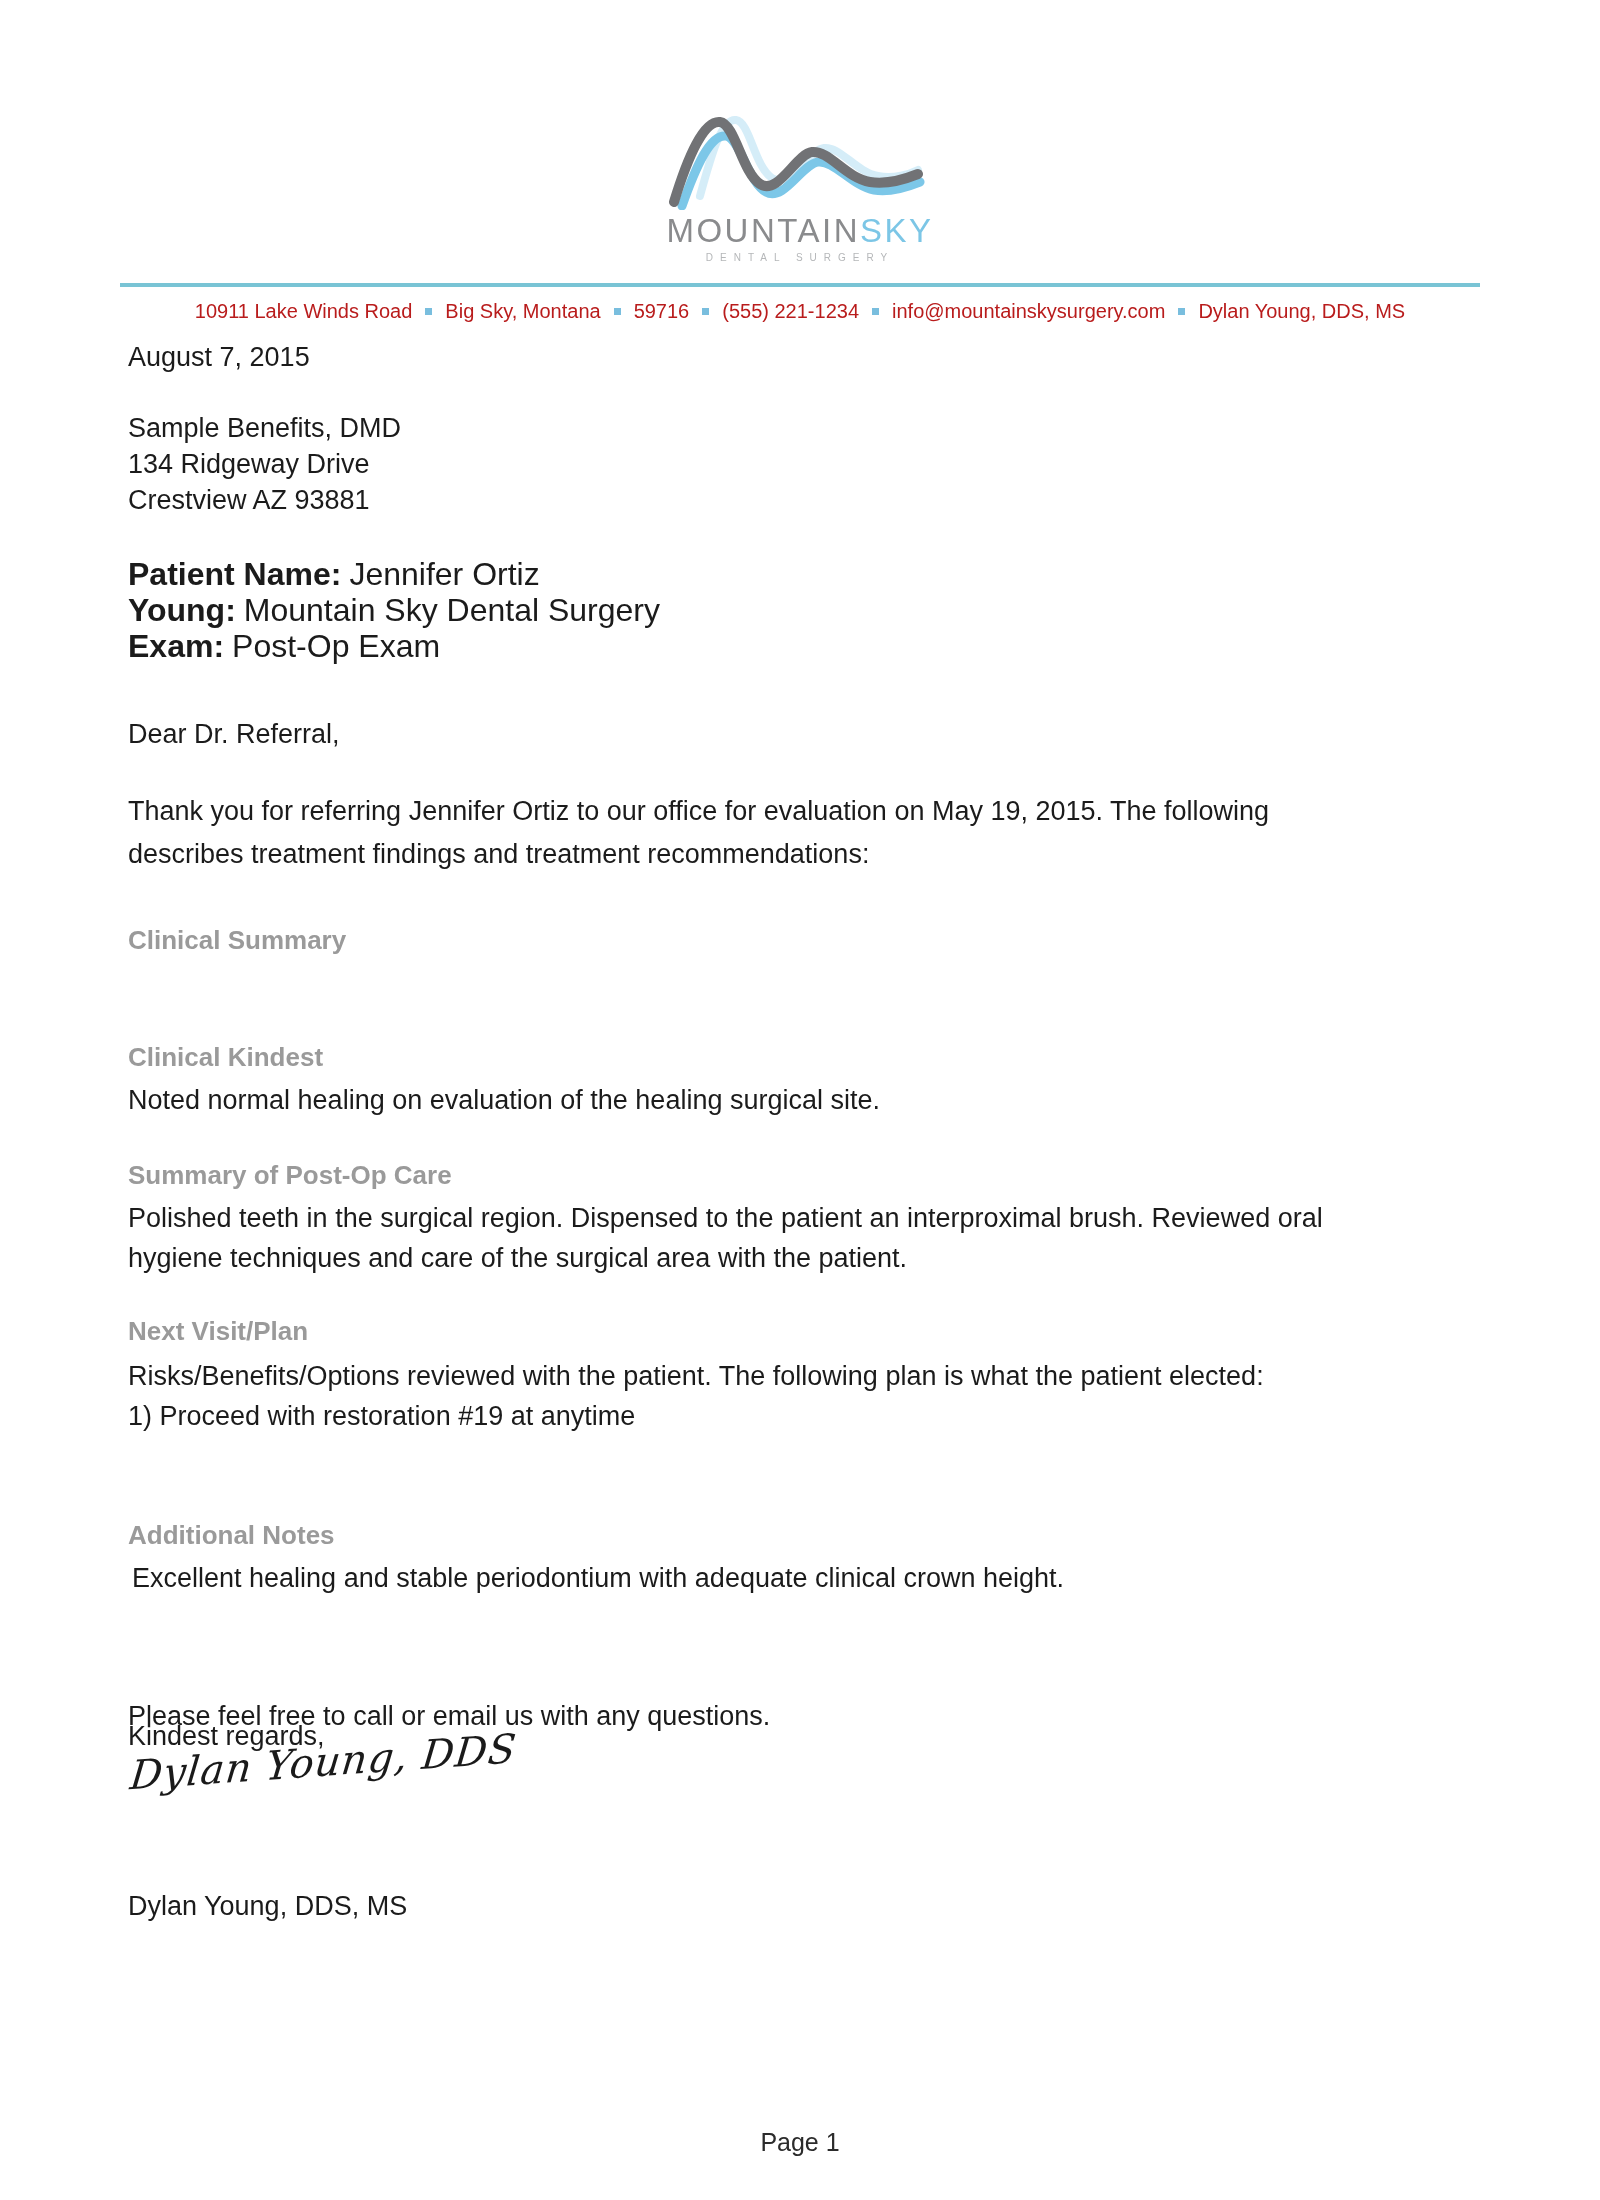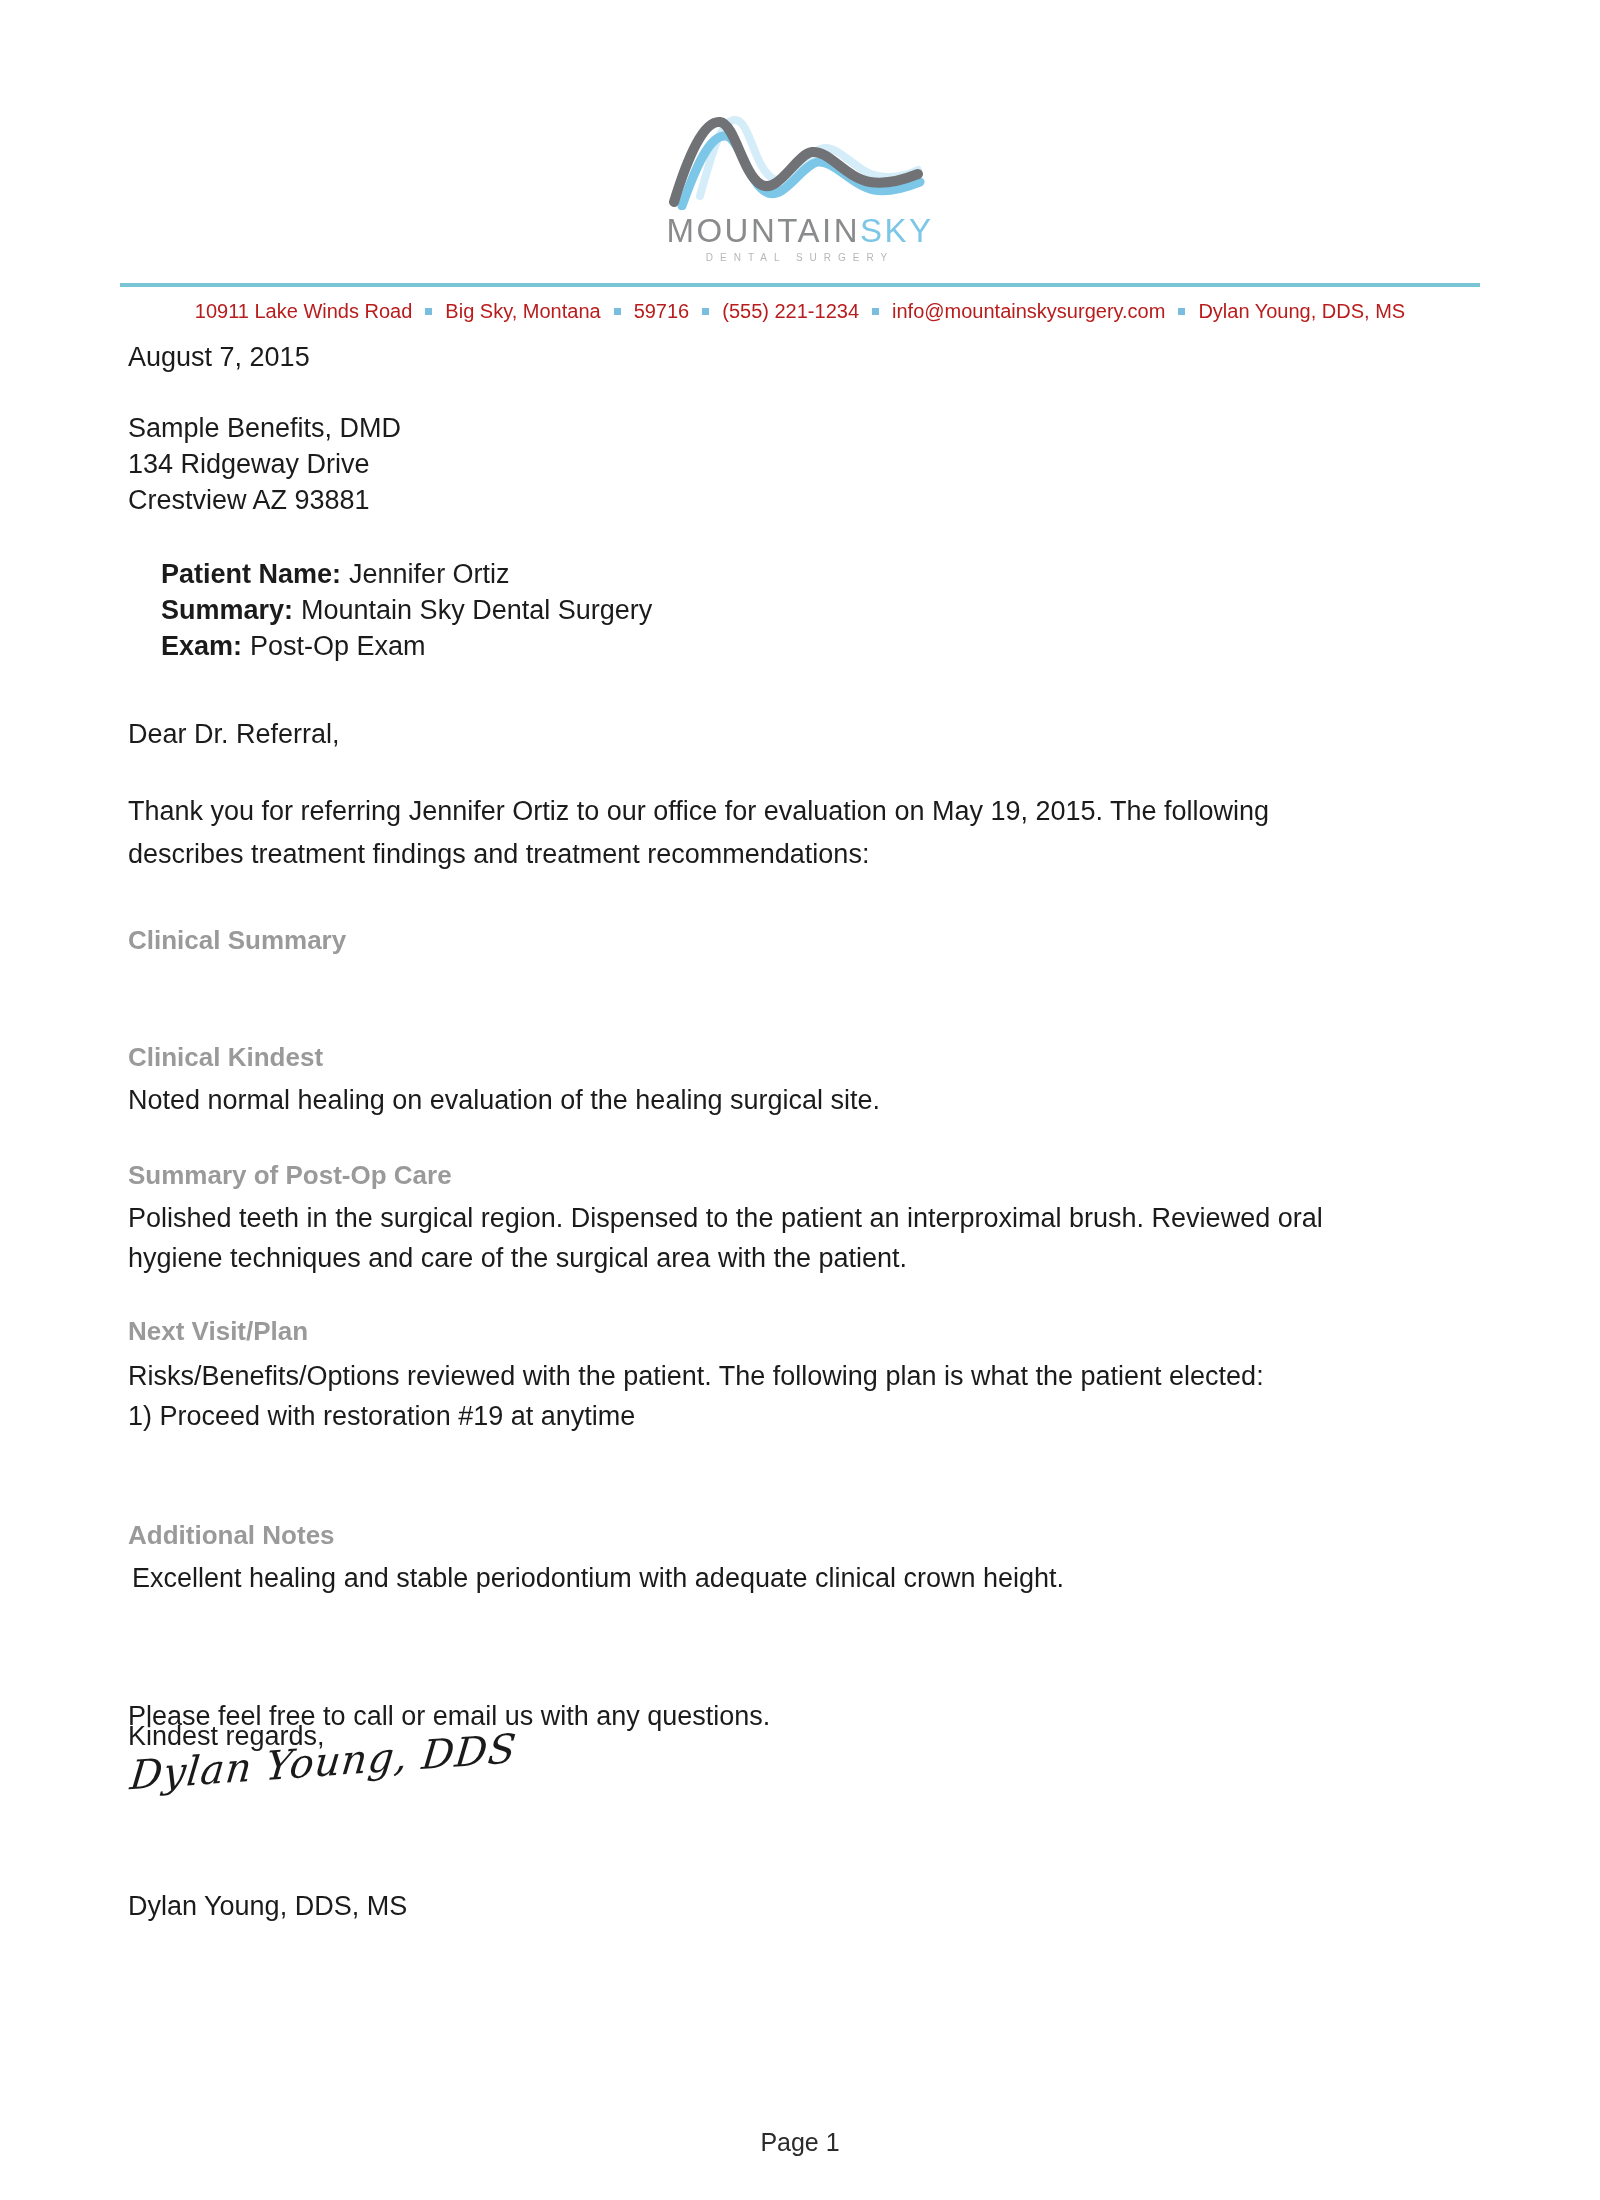--- a/index.html
+++ b/index.html
@@ -16,21 +16,21 @@
 
   .divider{left:120px;top:283px;width:1360px;height:4px;background:#79c4d5;}
 
   .contact{left:0;top:300px;width:1600px;display:flex;justify-content:center;align-items:center;
            font-size:20px;color:#b91c1c;}
   .contact .sep{display:inline-block;width:7px;height:7px;background:#79bede;margin:0 13px;flex:none;}
 
   .body-text{font-size:27px;line-height:40px;white-space:pre-line;}
   .tight{line-height:36px;}
   .heading{font-size:26px;font-weight:bold;color:#9a9a9a;}
-  .prow{line-height:36px;font-size:27px;margin-left:33px;}
+  .prow{line-height:36px;font-size:32px;}
   .prow b{font-weight:bold;}
   .pv{margin-left:8px;}
 
   .signature{left:133px;top:1752px;font-family:"DejaVu Serif",serif;font-style:italic;
              font-size:40px;color:#1a1a1a;transform:rotate(-4deg) skewX(-10deg);transform-origin:left top;
              letter-spacing:1px;}
   .footer{left:0;top:2128px;width:1600px;text-align:center;font-size:25px;color:#2b2b2b;}
 </style>
 </head>
 <body>
@@ -67,21 +67,21 @@
   <div class="abs body-text" style="left:128px;top:337px;">August 7, 2015</div>
 
   <div class="abs" style="left:128px;top:410px;">
     <div class="body-text tight">Sample Benefits, DMD</div>
     <div class="body-text tight">134 Ridgeway Drive</div>
     <div class="body-text tight">Crestview AZ 93881</div>
   </div>
 
   <div class="abs" style="left:128px;top:556px;">
     <div class="prow"><b>Patient Name:</b><span class="pv">Jennifer Ortiz</span></div>
-    <div class="prow"><b>Summary:</b><span class="pv">Mountain Sky Dental Surgery</span></div>
+    <div class="prow"><b>Young:</b><span class="pv">Mountain Sky Dental Surgery</span></div>
     <div class="prow"><b>Exam:</b><span class="pv">Post-Op Exam</span></div>
   </div>
 
   <div class="abs body-text" style="left:128px;top:714px;">Dear Dr. Referral,</div>
 
   <div class="abs body-text" style="left:128px;top:790px;width:1340px;line-height:43px;">Thank you for referring Jennifer Ortiz to our office for evaluation on May 19, 2015. The following
 describes treatment findings and treatment recommendations:</div>
 
   <div class="abs heading" style="left:128px;top:925px;">Clinical Summary</div>
 

